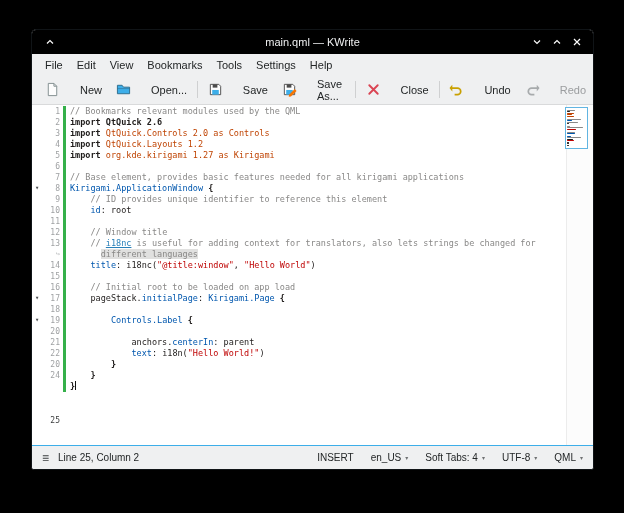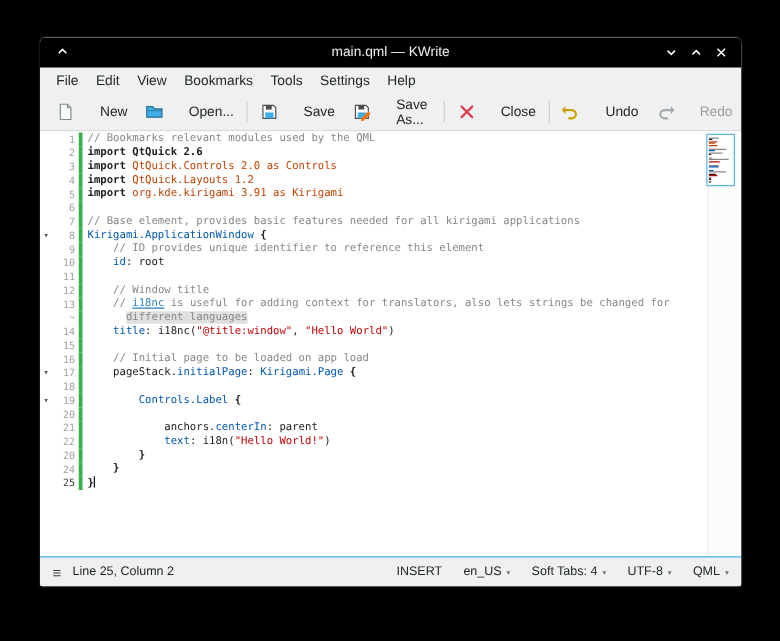--- a/index.html
+++ b/index.html
@@ -23,21 +23,21 @@
   .tb-btn.disabled .tb-lb{color:#9b9d9f;}
   .tb-ic{display:flex;}
   .tb-ic svg{width:15px;height:15px;display:block;}
   .tb-sep{width:1px;height:17px;background:#cfd0d1;margin:0 3px;}
   
   .editor{flex:1 1 auto;background:#fff;position:relative;border-bottom:1px solid #3daee9;overflow:hidden;}
   .editor-lines{font-family:"DejaVu Sans Mono",monospace;font-size:8.5px;padding-top:1px;}
   .crow{display:flex;height:11px;line-height:11px;align-items:stretch;}
   .fold{width:10px;text-align:center;color:#4d5052;font-size:7px;line-height:11px;flex:0 0 auto;}
   .lnum{width:18px;text-align:right;color:#9fa1a3;font-size:8px;padding-right:3px;flex:0 0 auto;}
-  .lnum.cur{color:#3b3d3e;font-weight:normal;}
+  .lnum.cur{color:#3b3d3e;font-weight:normal;margin-top:34px;}
   .lnum.wrapmark{color:#b7b9ba;font-size:7px;}
   .modbar{width:3px;background:#35b04a;flex:0 0 auto;}
   .ctext{white-space:pre;padding-left:4px;}
   .caret{display:inline-block;width:1px;height:9px;background:#111;vertical-align:-1px;}
   
   .pl{color:#1f1c1b;} .kw{color:#1f1c1b;font-weight:bold;} .cmt{color:#898887;}
   .cmthl{color:#898887;background:#e0e0df;} .mod{color:#bf4302;} .type{color:#0057ae;}
   .prop{color:#0057ae;} .str{color:#bf0303;} .link{color:#2980b9;text-decoration:underline;}
   
   .scroll-track{position:absolute;right:0;top:0;bottom:0;width:26px;background:#fcfcfc;border-left:1px solid #ececec;}
@@ -189,21 +189,21 @@
         <div class="crow">
           <span class="fold"></span>
           <span class="lnum">4</span>
           <span class="modbar"></span>
           <span class="ctext"><span class="kw">import</span><span class="mod"> QtQuick.Layouts 1.2</span></span>
         </div>
         <div class="crow">
           <span class="fold"></span>
           <span class="lnum">5</span>
           <span class="modbar"></span>
-          <span class="ctext"><span class="kw">import</span><span class="mod"> org.kde.kirigami 3.91 as Kirigami</span></span>
+          <span class="ctext"><span class="kw">import</span><span class="mod"> org.kde.kirigami 1.27 as Kirigami</span></span>
         </div>
         <div class="crow">
           <span class="fold"></span>
           <span class="lnum">6</span>
           <span class="modbar"></span>
           <span class="ctext"></span>
         </div>
         <div class="crow">
           <span class="fold"></span>
           <span class="lnum">7</span>
@@ -261,21 +261,21 @@
         <div class="crow">
           <span class="fold"></span>
           <span class="lnum">15</span>
           <span class="modbar"></span>
           <span class="ctext"></span>
         </div>
         <div class="crow">
           <span class="fold"></span>
           <span class="lnum">16</span>
           <span class="modbar"></span>
-          <span class="ctext"><span class="pl">    </span><span class="cmt">// Initial page to be loaded on app load</span></span>
+          <span class="ctext"><span class="pl">    </span><span class="cmt">// Initial root to be loaded on app load</span></span>
         </div>
         <div class="crow">
           <span class="fold">▾</span>
           <span class="lnum">17</span>
           <span class="modbar"></span>
           <span class="ctext"><span class="pl">    pageStack.</span><span class="prop">initialPage</span><span class="pl">: </span><span class="type">Kirigami.Page</span><span class="pl"> </span><span class="kw">{</span></span>
         </div>
         <div class="crow">
           <span class="fold"></span>
           <span class="lnum">18</span>

